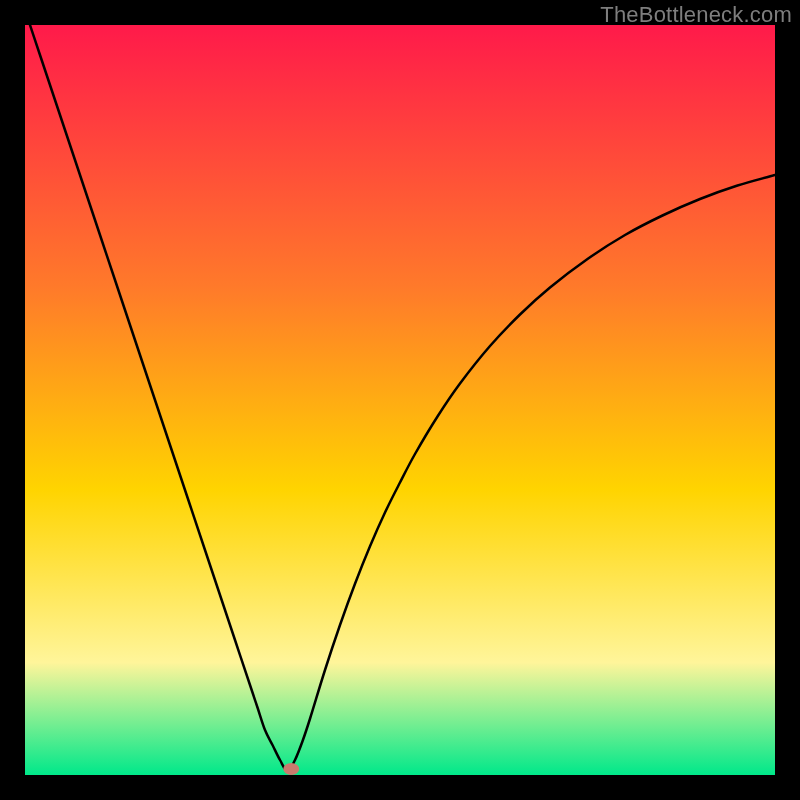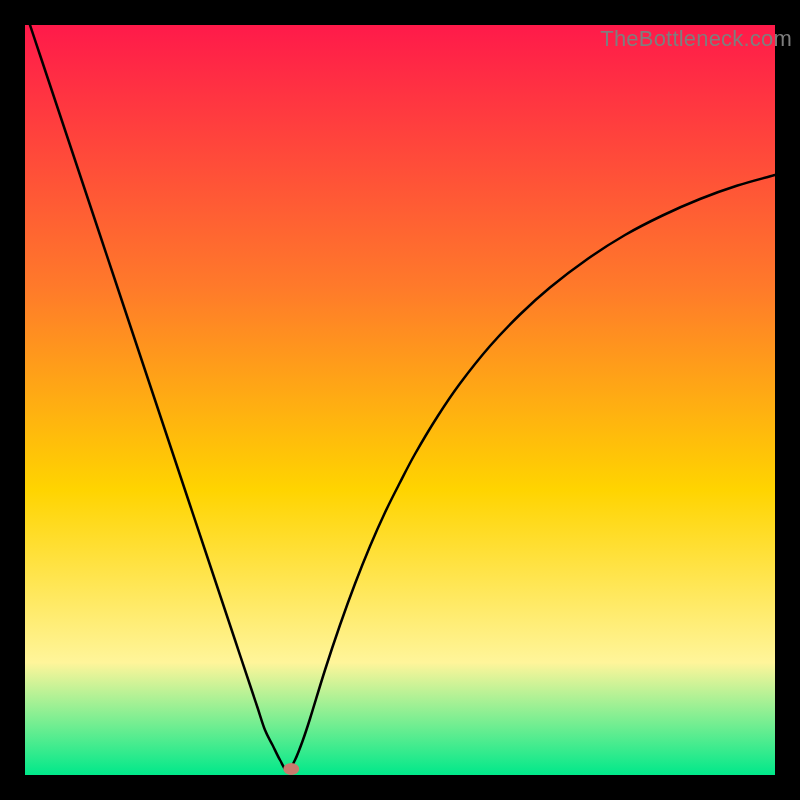--- a/index.html
+++ b/index.html
@@ -29,21 +29,20 @@
   }
   .watermark {
     position: absolute;
     top: 2px;
     right: 8px;
     color: #7e7e7e;
     font-size: 22px;
     font-weight: 500;
     letter-spacing: 0.2px;
     font-family: Arial, Helvetica, sans-serif;
-    margin-top: 24px;
   }
   svg {
     display: block;
   }
 </style>
 </head>
 <body>
 
 <div class="frame">
   <div class="plot-area">

